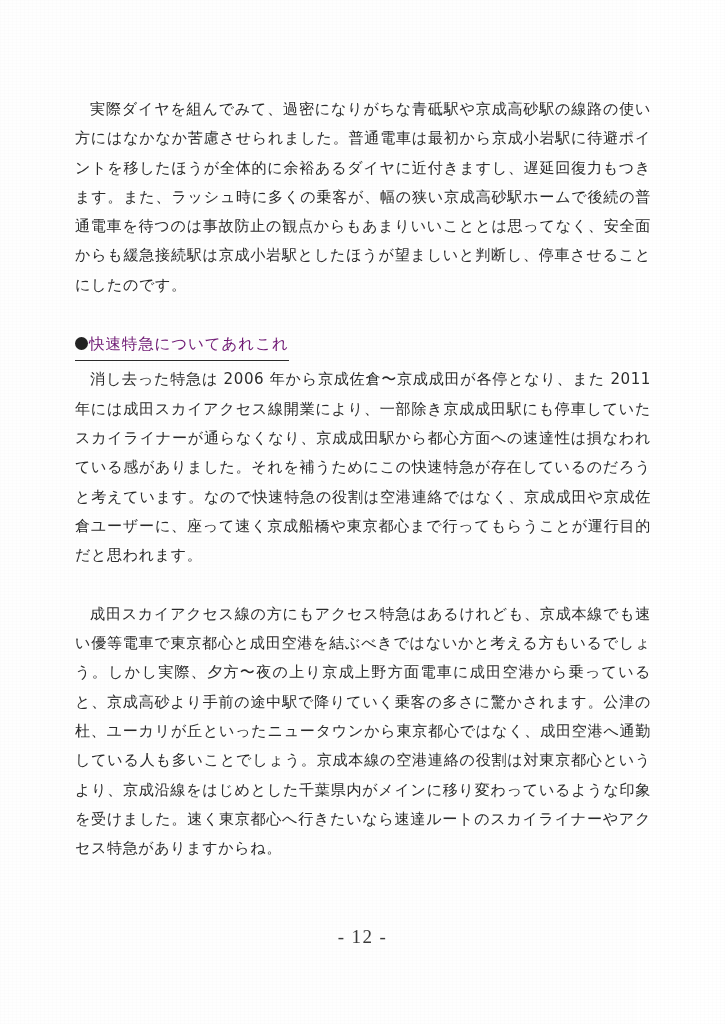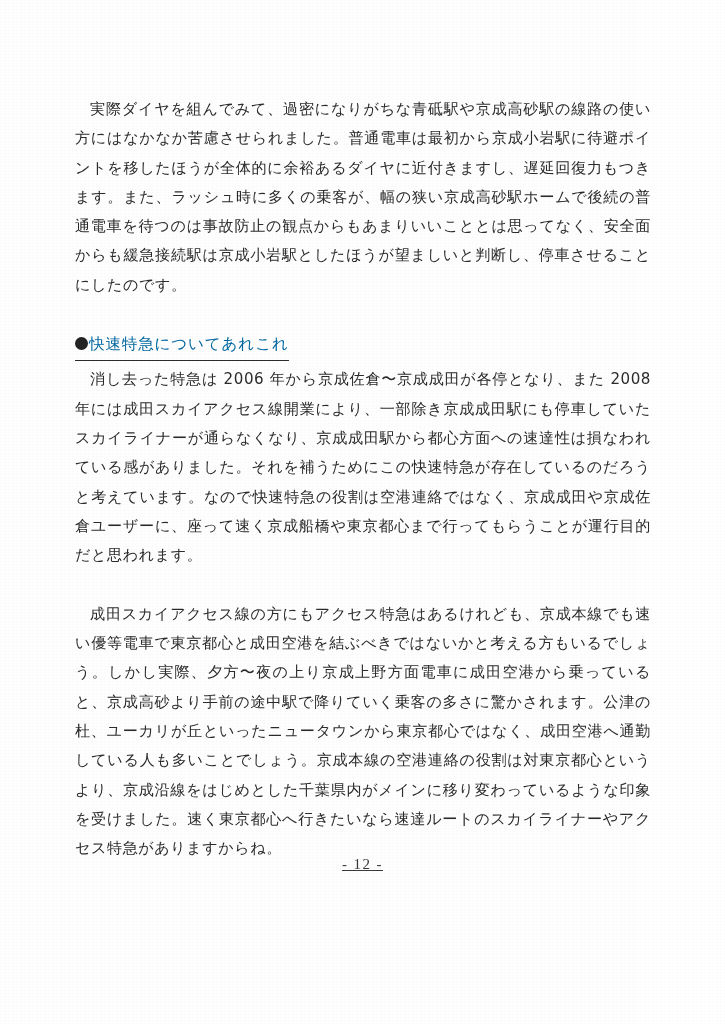--- a/index.html
+++ b/index.html
@@ -48,21 +48,21 @@
 
   
   .gap-blank { height: 29.3px; }
   .gap-heading-top { height: 30px; }
   .gap-heading-bottom { height: 4px; }
 
   
   .heading {
     font-size: 15.6px;
     line-height: 29.3px;
-    color: #0369a1;
+    color: #701a75;
     letter-spacing: 0.8px;
     display: block;
     white-space: nowrap;
   }
   .heading-inner {
     display: inline-block;
     border-bottom: 1.3px solid #2b2b2b;
     padding-bottom: 1px;
   }
   .bullet-dot {
@@ -71,28 +71,27 @@
     height: 13px;
     border-radius: 50%;
     background: #232323;
     vertical-align: -1px;
     margin-right: 1px;
   }
 
   .pagenum {
     position: absolute;
     left: 0;
-    top: 856px;
+    top: 926px;
     width: 725px;
     text-align: center;
-    font-size: 15px;
+    font-size: 19px;
     color: #3a3a3a;
     letter-spacing: 1.4px;
     font-family: "Liberation Serif", serif;
-    text-decoration: underline;
   }
 
   
   .scan-noise {
     position: absolute;
     left: 0; top: 0;
     width: 725px; height: 1024px;
     pointer-events: none;
     opacity: 0.035;
     background-image:
@@ -109,21 +108,21 @@
 
     <p class="para">実際ダイヤを組んでみて、過密になりがちな青砥駅や京成高砂駅の線路の使い方にはなかなか苦慮させられました。普通電車は最初から京成小岩駅に待避ポイントを移したほうが全体的に余裕あるダイヤに近付きますし、遅延回復力もつきます。また、ラッシュ時に多くの乗客が、幅の狭い京成高砂駅ホームで後続の普通電車を待つのは事故防止の観点からもあまりいいこととは思ってなく、安全面からも緩急接続駅は京成小岩駅としたほうが望ましいと判断し、停車させることにしたのです。</p>
 
     <div class="gap-heading-top"></div>
 
     <div class="heading"><span class="heading-inner"><span class="bullet-dot"></span><span>快速特急についてあれこれ</span></span></div>
 
     <div class="gap-heading-bottom"></div>
 
 
-    <p class="para">消し去った特急は 2006 年から京成佐倉〜京成成田が各停となり、また 2008 年には成田スカイアクセス線開業により、一部除き京成成田駅にも停車していたスカイライナーが通らなくなり、京成成田駅から都心方面への速達性は損なわれている感がありました。それを補うためにこの快速特急が存在しているのだろうと考えています。なので快速特急の役割は空港連絡ではなく、京成成田や京成佐倉ユーザーに、座って速く京成船橋や東京都心まで行ってもらうことが運行目的だと思われます。</p>
+    <p class="para">消し去った特急は 2006 年から京成佐倉〜京成成田が各停となり、また 2011 年には成田スカイアクセス線開業により、一部除き京成成田駅にも停車していたスカイライナーが通らなくなり、京成成田駅から都心方面への速達性は損なわれている感がありました。それを補うためにこの快速特急が存在しているのだろうと考えています。なので快速特急の役割は空港連絡ではなく、京成成田や京成佐倉ユーザーに、座って速く京成船橋や東京都心まで行ってもらうことが運行目的だと思われます。</p>
 
     <div class="gap-blank"></div>
 
     <p class="para">成田スカイアクセス線の方にもアクセス特急はあるけれども、京成本線でも速い優等電車で東京都心と成田空港を結ぶべきではないかと考える方もいるでしょう。しかし実際、夕方〜夜の上り京成上野方面電車に成田空港から乗っていると、京成高砂より手前の途中駅で降りていく乗客の多さに驚かされます。公津の杜、ユーカリが丘といったニュータウンから東京都心ではなく、成田空港へ通勤している人も多いことでしょう。京成本線の空港連絡の役割は対東京都心というより、京成沿線をはじめとした千葉県内がメインに移り変わっているような印象を受けました。速く東京都心へ行きたいなら速達ルートのスカイライナーやアクセス特急がありますからね。</p>
 
   </div>
 
   <div class="pagenum">- 12 -</div>
 
   <div class="scan-noise"></div>

